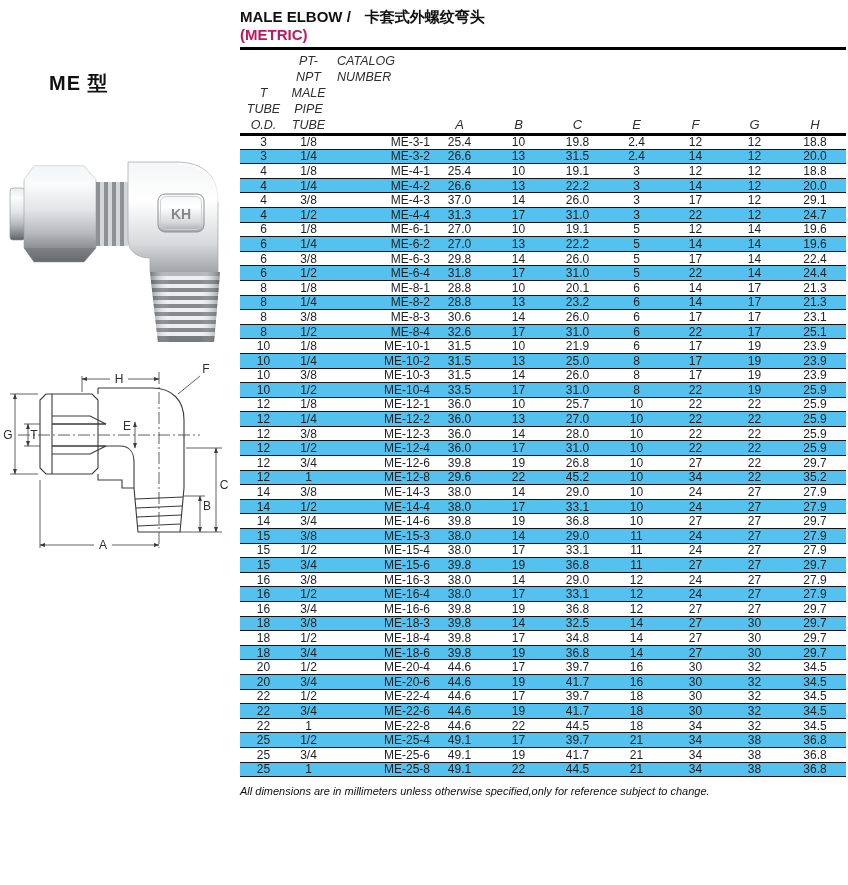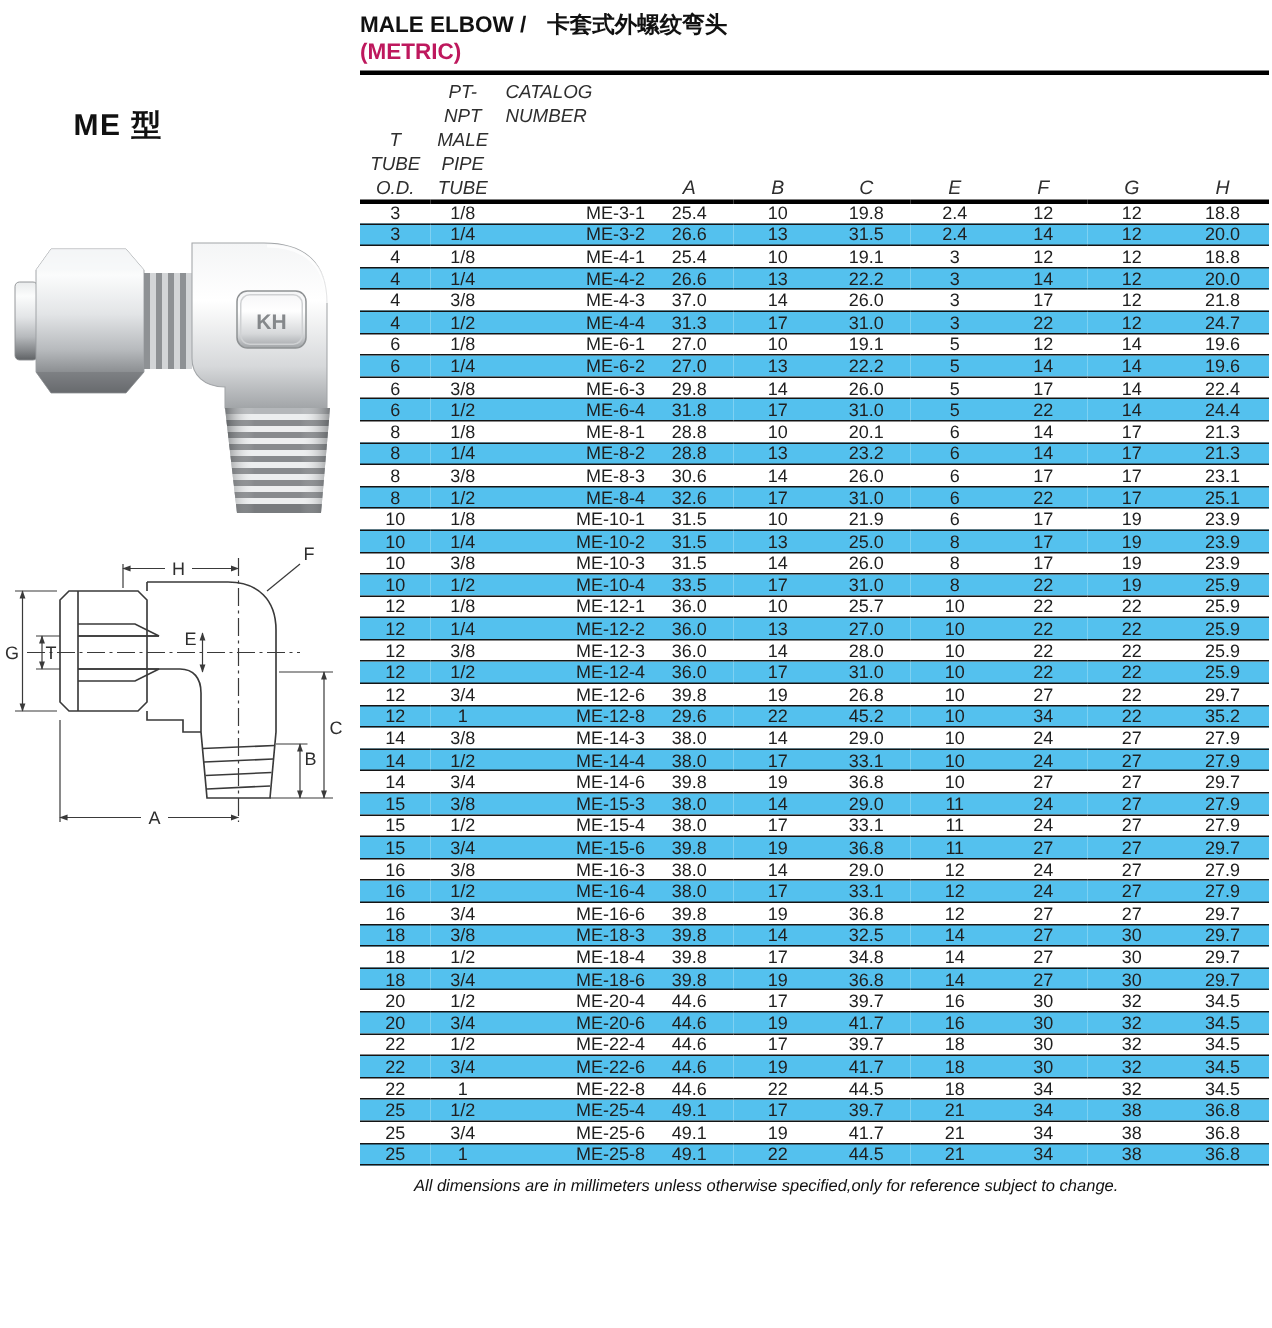--- a/index.html
+++ b/index.html
@@ -31,21 +31,21 @@
   table.spec thead th.th-left div { text-align:left; padding-left:7px; }
   table.spec thead th.th-dim div { font-size:13px; }
   table.spec tbody tr { border-bottom:1.5px solid #141414; }
   table.spec tbody td {
     padding:0; height:14.6px; font-size:12px; line-height:1;
     text-align:center; color:#1f1f1f; white-space:nowrap;
   }
   table.spec tbody td.cat { text-align:right; padding-left:7px; }
 
   .notes { margin-top:7px; }
-  .note-en { font-size:11px; font-style:italic; color:#111; line-height:14px;margin-left:36px; }
+  .note-en { font-size:11px; font-style:italic; color:#111; line-height:14px; }
   .note-zh { font-size:11px; color:#222; line-height:15px; margin-top:2px; }
 </style>
 </head>
 <body>
 
 <div class="model-label">ME 型</div>
 
 <div class="photo-wrap">
   <svg width="230" height="210" viewBox="0 0 230 210">
     <defs>
@@ -303,21 +303,21 @@
         <tr>
           <td>4</td>
           <td>3/8</td>
           <td class="cat">ME-4-3</td>
           <td>37.0</td>
           <td>14</td>
           <td>26.0</td>
           <td>3</td>
           <td>17</td>
           <td>12</td>
-          <td>21.8</td>
+          <td>29.1</td>
         </tr>
         <tr style="background: rgb(84, 193, 238);">
           <td>4</td>
           <td>1/2</td>
           <td class="cat">ME-4-4</td>
           <td>31.3</td>
           <td>17</td>
           <td>31.0</td>
           <td>3</td>
           <td>22</td>

